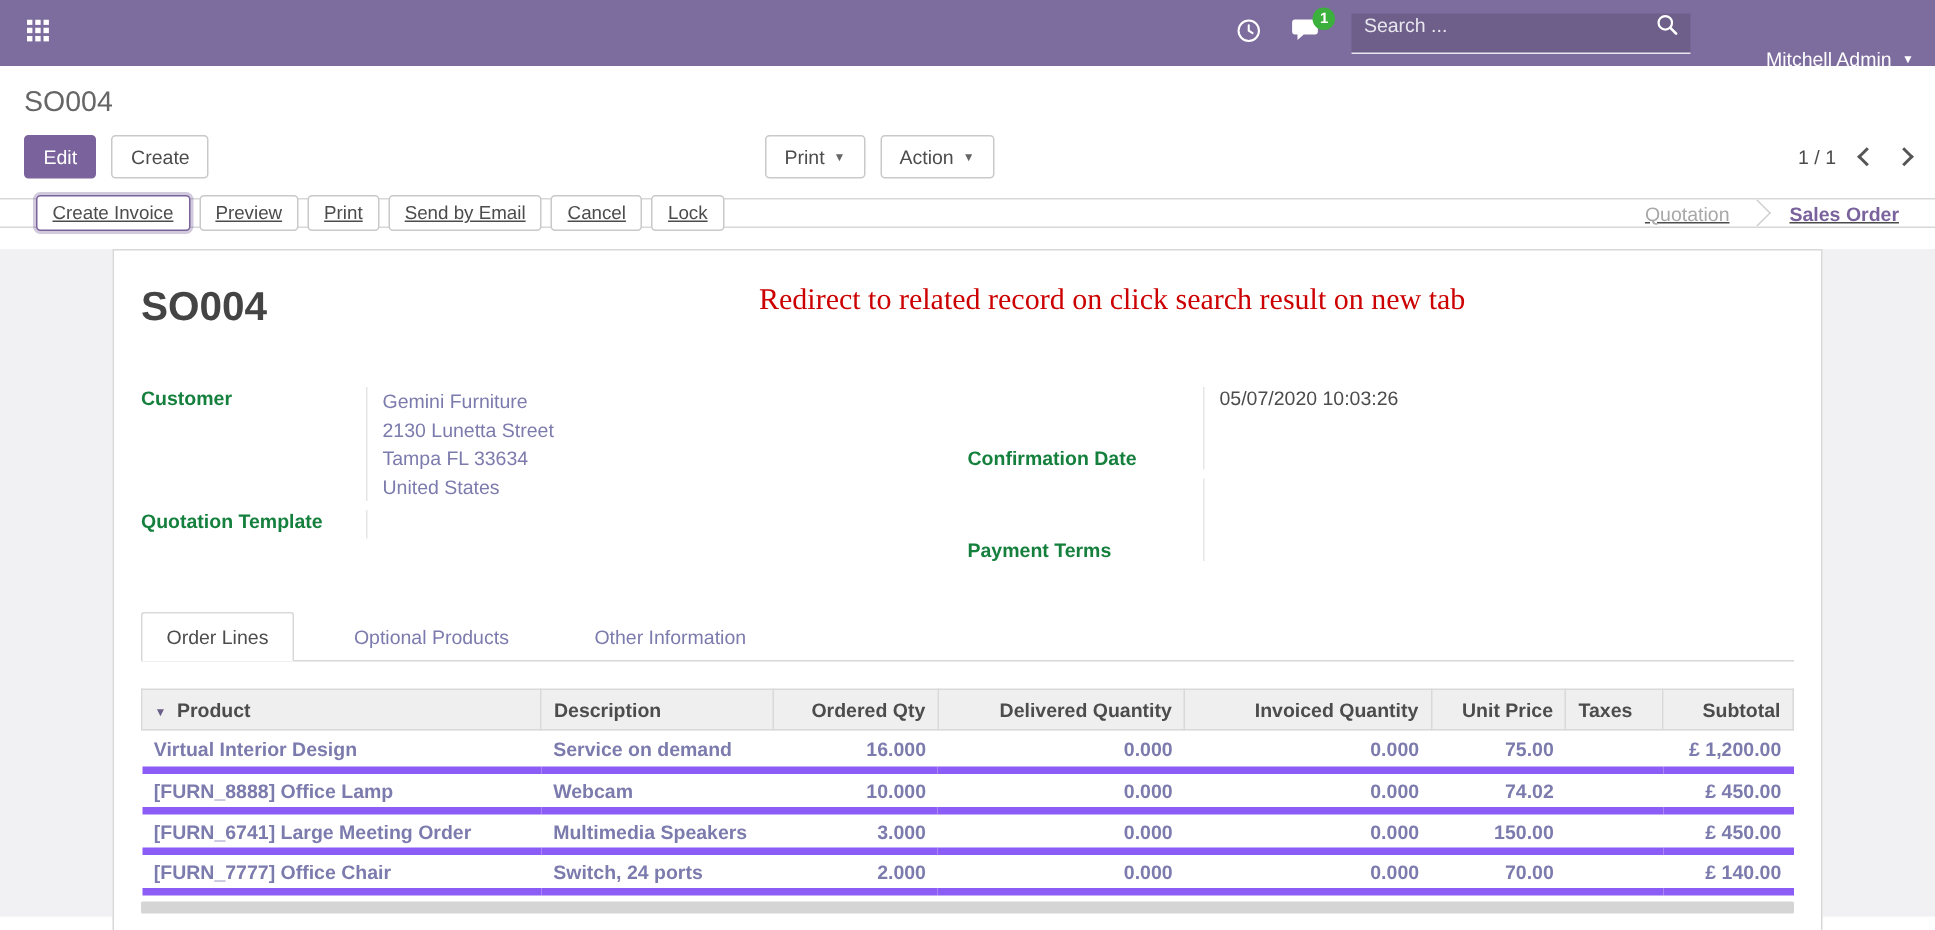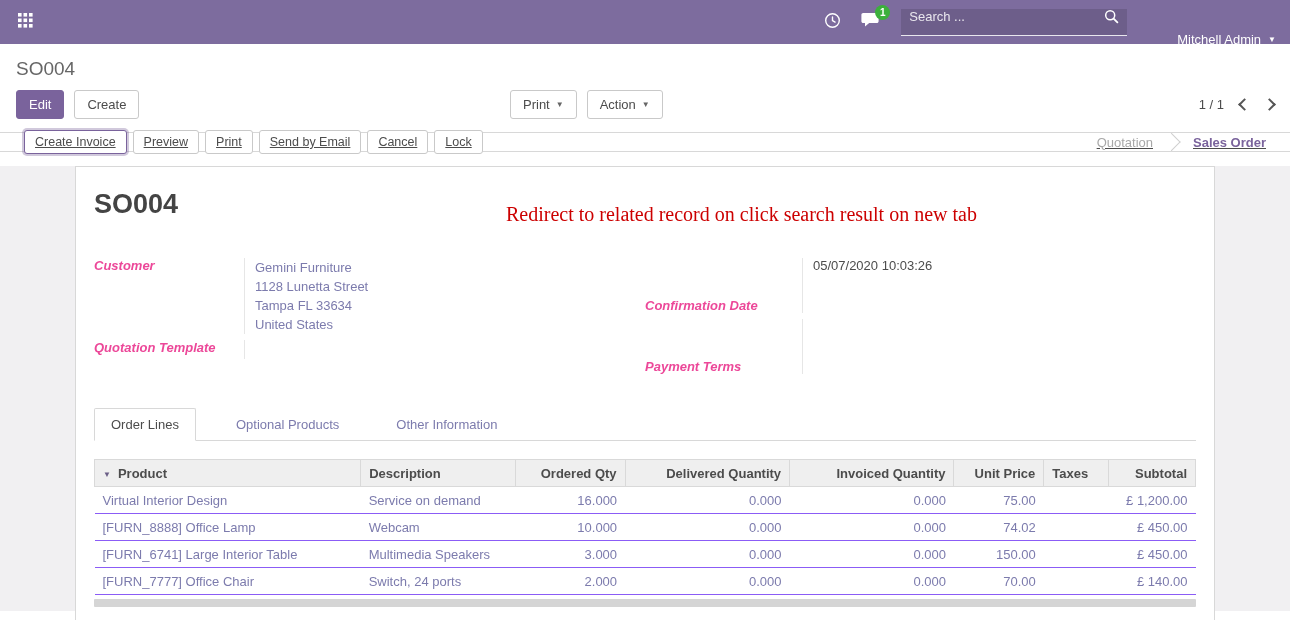--- a/index.html
+++ b/index.html
@@ -57,45 +57,45 @@
   .stage:not(:last-child)::after { content:''; position:absolute; right:-1px; top:50%;
            width:12px; height:12px; border-top:1px solid #cfcfcf; border-right:1px solid #cfcfcf;
            transform:translateY(-50%) rotate(45deg); background:#fff; z-index:1; }
   .stage.active { color:var(--accent,#7A639C); font-weight:bold; }
 
   
   .content { background:#f1f0f2; height:445px; }
   .sheet { width:1140px; margin:14px auto 0; background:#fff; border:1px solid #d8d8d8;
            min-height:520px; padding:22px 18px 0; position:relative; }
   .sheet-title { font-size:27px; font-weight:bold; color:#444; }
-  .annotation { position:absolute; left:430px; top:36px; color:var(--annotation,#CC0000);
+  .annotation { position:absolute; left:430px; top:22px; color:var(--annotation,#CC0000);
                 font-family:"Liberation Serif", serif; font-size:20px; white-space:nowrap; }
 
   .field-groups { display:flex; margin-top:38px; }
   .group { width:50%; }
   .frow { display:flex; margin-bottom:6px; }
-  .flabel { width:150px; flex:0 0 150px; font-weight:bold; color:#ec4899; padding-right:10px;font-style:italic; }
+  .flabel { width:150px; flex:0 0 150px; font-weight:bold; color:#15803d; padding-right:10px; }
   .group-right .flabel { width:157px; flex-basis:157px;margin-top:40px; }
   .fvalue { border-left:1px solid #e6e6e6; padding-left:10px; min-height:19px; flex:1; }
   .fvalue.link { color:var(--link,#7C7BAD); cursor:pointer; }
   .fvalue div { line-height:19px; }
 
   .tabs { display:flex; border-bottom:1px solid #d8d8d8; margin-top:28px;gap:23px; }
   .tab { padding:8px 16px; color:var(--link,#7C7BAD); cursor:pointer;
          border:1px solid transparent; margin-bottom:-1px; border-radius:2px 2px 0 0; }
   .tab.active { color:#4c4c4c; background:#fff;
                 border-color:#d8d8d8 #d8d8d8 #fff #d8d8d8; }
 
   table.ol { width:100%; border-collapse:collapse; margin-top:18px; }
   table.ol th { background:#efefef; font-weight:bold; color:#4c4c4c; height:27px;
                 padding:0 8px; text-align:left; border:1px solid #d9d9d9; font-size:13px;
                 cursor:pointer; white-space:nowrap; }
   table.ol th.num, td.num { text-align:right; }
-  table.ol td { height:27px; padding:0 8px; border-bottom:1px solid #8b5cf6;
-                color:var(--link,#7C7BAD); cursor:pointer; white-space:nowrap; }
+  table.ol td { height:27px; padding:0 8px; border-bottom:5px solid #8b5cf6;
+                color:var(--link,#7C7BAD); cursor:pointer; white-space:nowrap;font-weight:bold; }
   td.c-product { padding-left:20px; }
   .sort-caret { font-size:8px; color:#6b5f87; margin-right:7px; vertical-align:1px; }
   .col-product{width:267px} .col-desc{width:155px} .col-oqty{width:110px}
   .col-dqty{width:165px} .col-iqty{width:165px} .col-price{width:90px}
   .col-tax{width:65px} .col-sub{width:87px}
 
   .scroll-strip { height:8px; background:#d5d5d5; margin-top:4px; border-radius:1px; }
 </style>
 </head>
 <body>
@@ -204,21 +204,21 @@
 
     <div class="sheet-title">SO004</div>
     <div class="annotation">Redirect to related record on click search result on new tab</div>
 
     <div class="field-groups">
       <div class="group">
         <div class="frow">
           <div class="flabel">Customer</div>
           <div class="fvalue link">
             <div>Gemini Furniture</div>
-            <div>1128 Lunetta Street</div>
+            <div>2130 Lunetta Street</div>
             <div>Tampa FL 33634</div>
             <div>United States</div>
           </div>
         </div>
         <div class="frow">
           <div class="flabel">Quotation Template</div>
           <div class="fvalue"></div>
         </div>
       </div>
 
@@ -280,21 +280,21 @@
           <td class="c-product">[FURN_8888] Office Lamp</td>
           <td>Webcam</td>
           <td class="num">10.000</td>
           <td class="num">0.000</td>
           <td class="num">0.000</td>
           <td class="num">74.02</td>
           <td></td>
           <td class="num">£ 450.00</td>
         </tr>
         <tr>
-          <td class="c-product">[FURN_6741] Large Interior Table</td>
+          <td class="c-product">[FURN_6741] Large Meeting Order</td>
           <td>Multimedia Speakers</td>
           <td class="num">3.000</td>
           <td class="num">0.000</td>
           <td class="num">0.000</td>
           <td class="num">150.00</td>
           <td></td>
           <td class="num">£ 450.00</td>
         </tr>
         <tr>
           <td class="c-product">[FURN_7777] Office Chair</td>

